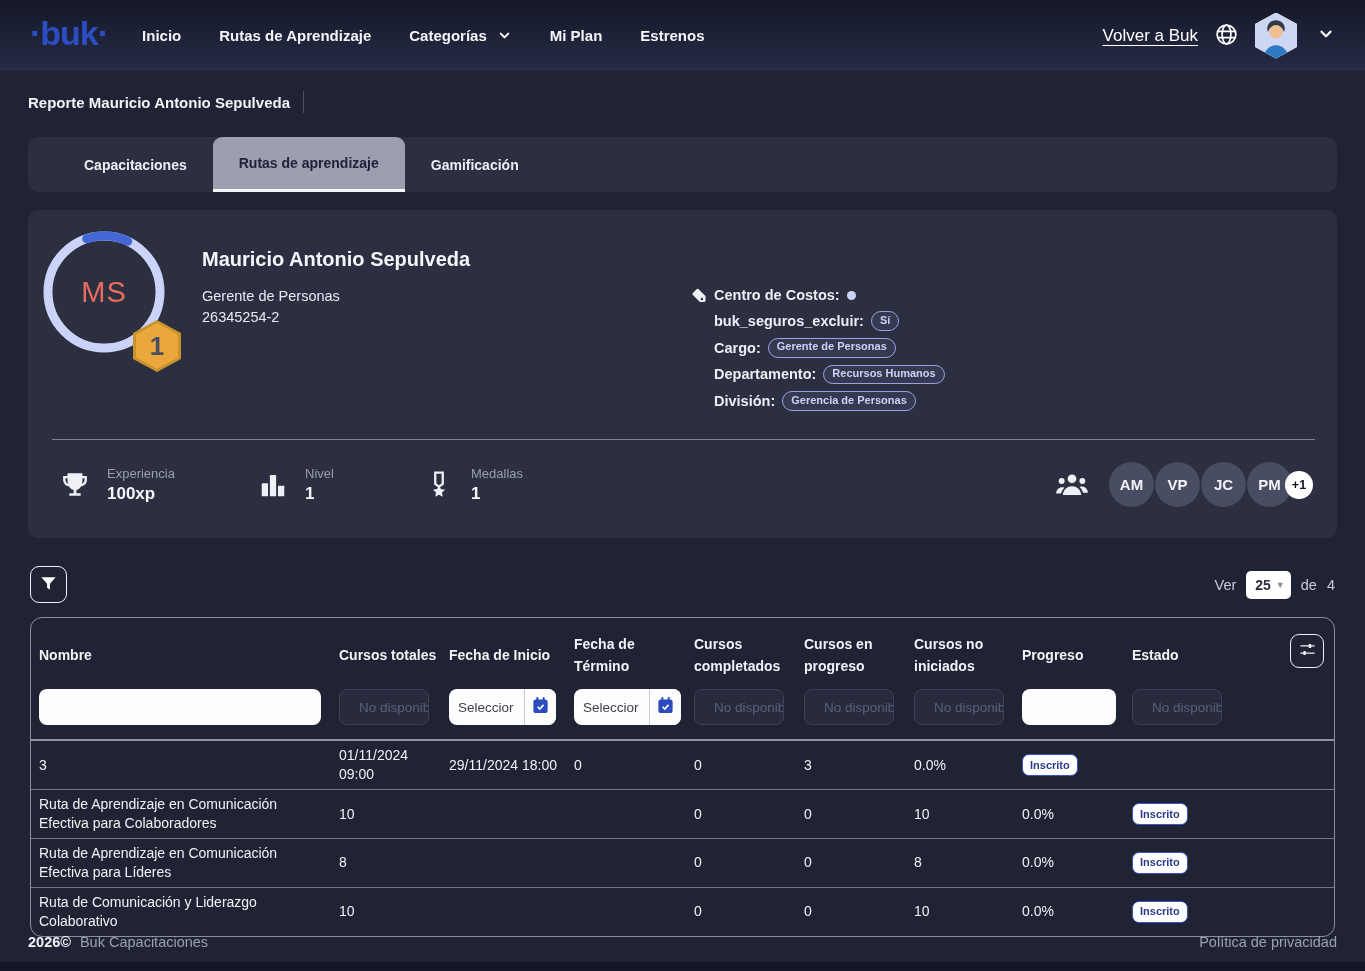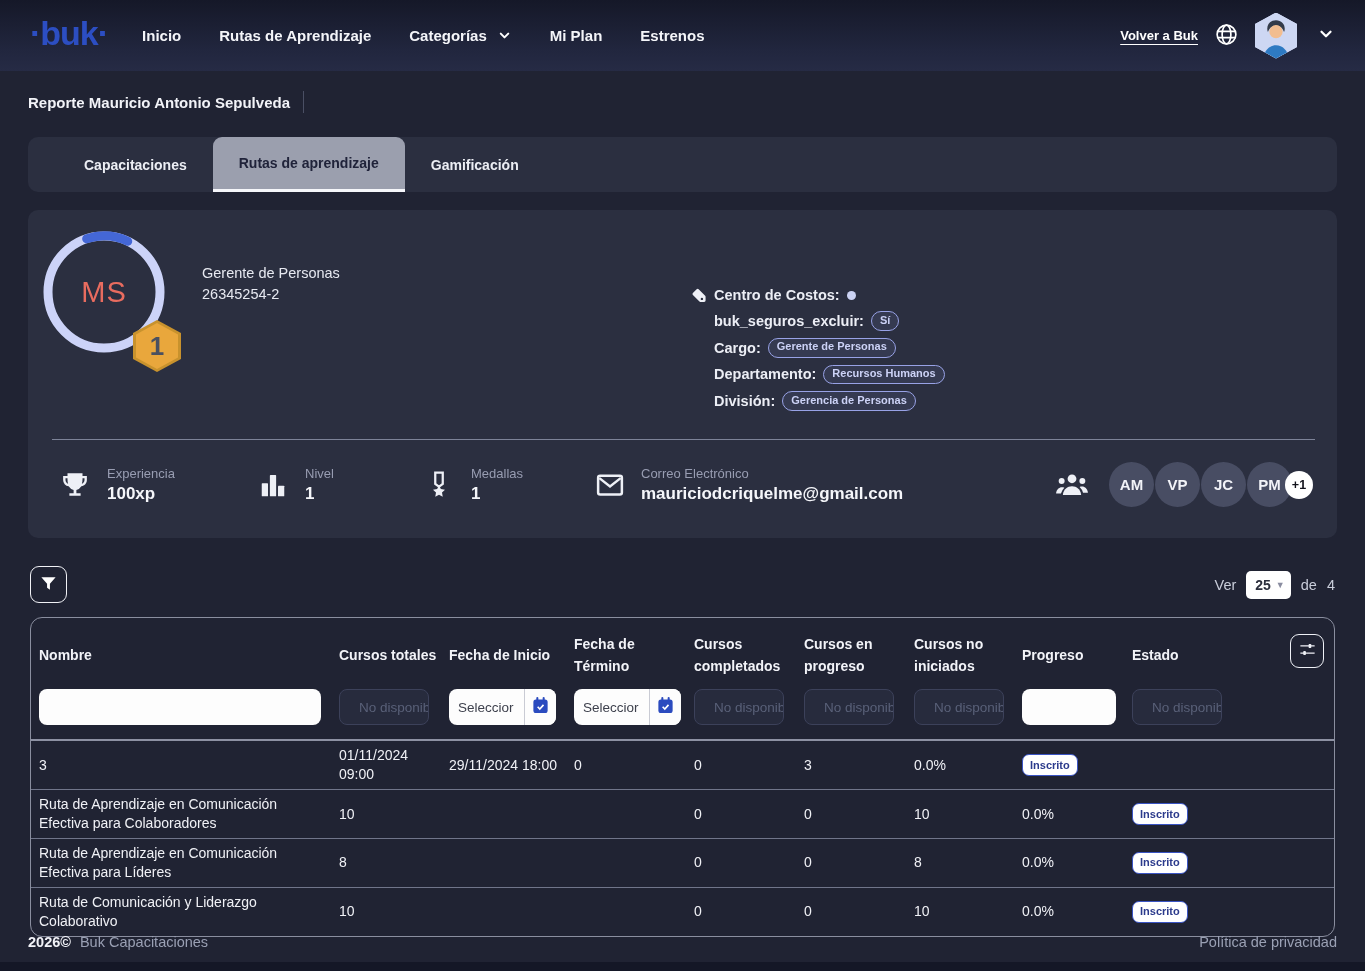--- a/index.html
+++ b/index.html
@@ -16,21 +16,21 @@
   .navbar {
     height:71px;
     background:linear-gradient(180deg,#151828 0%, #21263e 70%, #262b45 100%);
     display:flex; align-items:center;
     padding:0 30px;
   }
   .logo { font-size:34px; font-weight:bold; color:#2c4ec2; letter-spacing:-1px; margin-right:34px; line-height:1; padding-bottom:6px; }
   .nav-items { display:flex; align-items:center; gap:38px; }
   .nav-item { color:#f4f5f9; font-size:15px; font-weight:700; text-decoration:none; display:flex; align-items:center; gap:10px; cursor:pointer; }
   .nav-right { margin-left:auto; display:flex; align-items:center; gap:16px; }
-  .volver-link { color:#fff; font-size:13px; font-weight:700; text-decoration:underline; text-underline-offset:4px; cursor:pointer; }
+  .volver-link { color:#fff; font-size:17px; font-weight:400; text-decoration:underline; text-underline-offset:4px; cursor:pointer; }
   .icon-btn { background:none; border:none; cursor:pointer; display:flex; align-items:center; }
   .hex-avatar {
     width:42px; height:46px;
     clip-path:polygon(50% 0,100% 25%,100% 75%,50% 100%,0 75%,0 25%);
     background:#cdd7f3; overflow:hidden; cursor:pointer;
   }
   .nav-chevron { margin-left:4px; }
 
   
   .breadcrumb-row { display:flex; align-items:center; gap:13px; padding:20px 28px 0 28px; }
@@ -286,20 +286,21 @@
       <svg class="avatar-ring" width="124" height="124" viewBox="0 0 124 124">
         <circle cx="62" cy="62" r="56" fill="none" stroke="#ccd3f8" stroke-width="9"></circle>
         <circle cx="62" cy="62" r="56" fill="none" stroke="#4467d6" stroke-width="9" stroke-dasharray="42 310" stroke-linecap="round" transform="rotate(-108 62 62)"></circle>
       </svg>
       <div class="avatar-initials">MS</div>
       <div class="level-hex">
         <div class="level-hex-inner">1</div>
       </div>
     </div>
     <div class="profile-names">
+      <div class="profile-name">Mauricio Antonio Sepulveda</div>
       <div class="profile-role">Gerente de Personas</div>
       <div class="profile-rut">26345254-2</div>
     </div>
   </div>
 
   <div class="profile-details" id="details">
       <div class="detail-row">
         <span class="tag-icon-slot">
           <svg width="17" height="17" viewBox="0 0 24 24" style="transform:rotate(90deg)">
             <path d="M12.3 2.6a2 2 0 0 1 1.4-.6H19a2 2 0 0 1 2 2v5.3a2 2 0 0 1-.6 1.4l-9.2 9.2a2 2 0 0 1-2.8 0l-5.3-5.3a2 2 0 0 1 0-2.8z" fill="#eef0f6"></path>
@@ -351,30 +352,20 @@
         </div>
       </div>
       <div class="stat stat-medal">
         <span class="stat-icon"><svg width="30" height="30" viewBox="0 0 24 24">
             <path d="M9 2h6v9.2l-3 2.1-3-2.1z" fill="none" stroke="#eef0f6" stroke-width="1.8"></path>
             <path d="M12 12.2l1.5 3 3.3.5-2.4 2.3.6 3.3-3-1.6-3 1.6.6-3.3-2.4-2.3 3.3-.5z" fill="#eef0f6"></path>
           </svg></span>
         <div>
           <div class="stat-label">Medallas</div>
           <div class="stat-value">1</div>
-        </div>
-      </div>
-      <div class="stat stat-mail">
-        <span class="stat-icon"><svg width="32" height="30" viewBox="0 0 24 24" fill="none" stroke="#eef0f6" stroke-width="2">
-            <rect x="2.5" y="4.5" width="19" height="15" rx="1.6"></rect>
-            <path d="M3.5 6.5l8.5 6.6 8.5-6.6"></path>
-          </svg></span>
-        <div>
-          <div class="stat-label">Correo Electrónico</div>
-          <div class="stat-value">mauriciodcriquelme@gmail.com</div>
         </div>
       </div>
       <div class="avatars-group">
         <span class="people-icon"><svg width="36" height="34" viewBox="0 0 24 24" fill="#eef0f6">
             <circle cx="12" cy="7.6" r="3.1"></circle>
             <path d="M5.6 18.5c.5-3.4 3.1-5.6 6.4-5.6s5.9 2.2 6.4 5.6v.5H5.6z"></path>
             <circle cx="4.7" cy="9.2" r="2.1"></circle>
             <path d="M.8 17.5c.4-2.4 2-4 4.1-4 .6 0 1.2.1 1.7.4a8.6 8.6 0 0 0-2.4 4.1H.8z"></path>
             <circle cx="19.3" cy="9.2" r="2.1"></circle>
             <path d="M23.2 17.5h-3.4a8.6 8.6 0 0 0-2.4-4.1c.5-.3 1.1-.4 1.7-.4 2.1 0 3.7 1.6 4.1 4z"></path>

